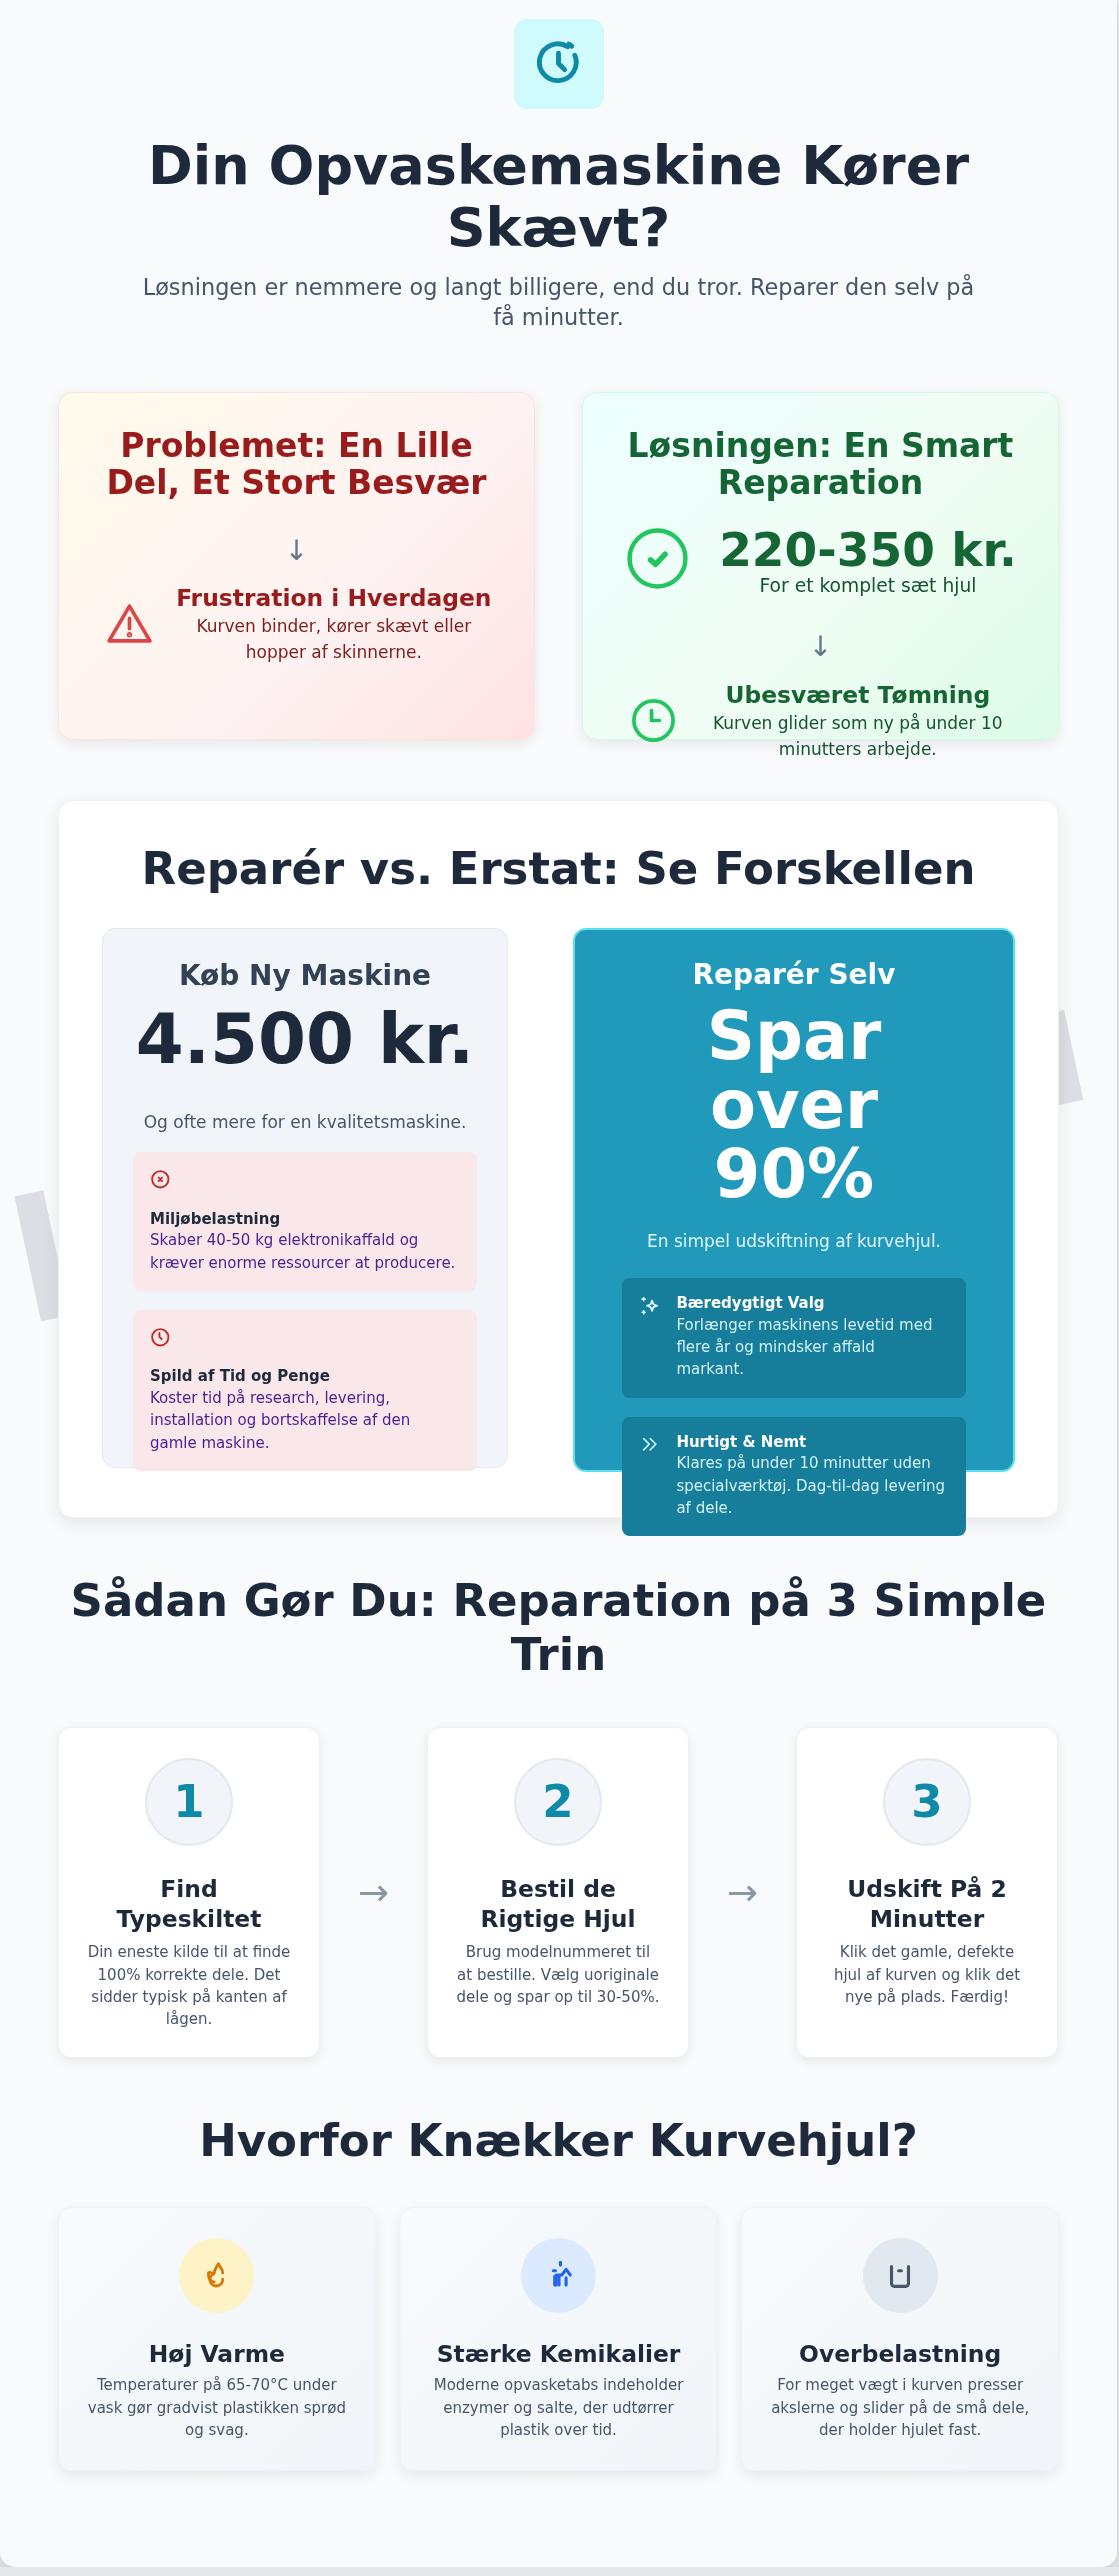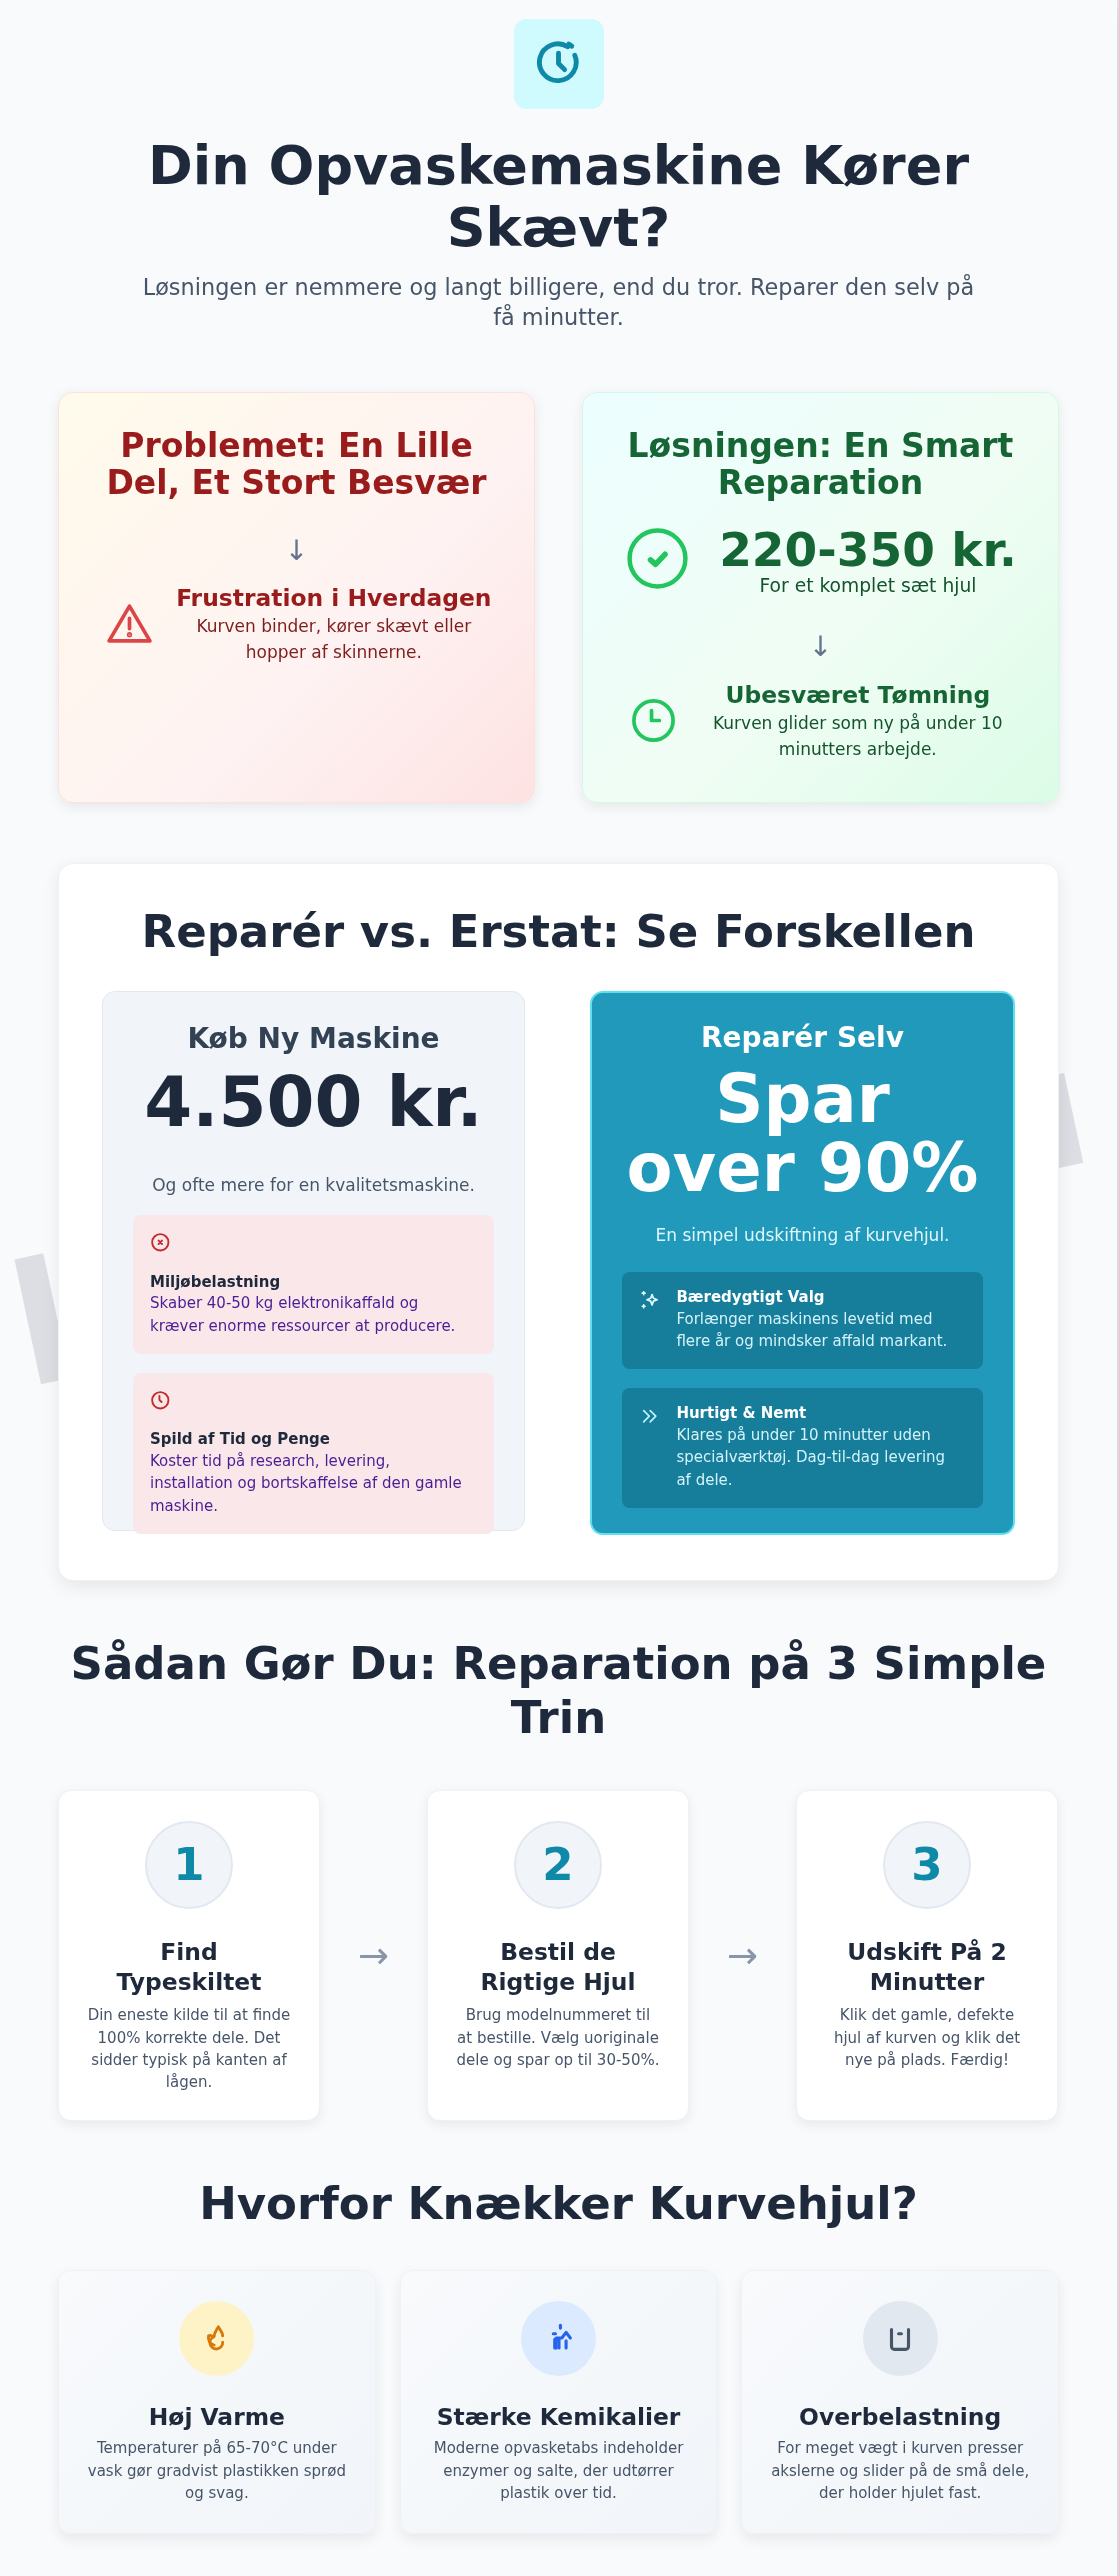--- a/index.html
+++ b/index.html
@@ -26,21 +26,21 @@
       font-size: 54px; line-height: 62px; font-weight: 700; color: #1e293b;
       padding: 0 75px;
     }
     .hero-sub {
       margin: 13px auto 0; width: 842px;
       font-size: 22.4px; line-height: 30px; color: #475569;
     }
     
     .ps-row { display: flex; gap: 47px; margin-top: 60px; }
     .ps-card {
-      flex: 1; height: 411px; border-radius: 15px;
+      flex: 1; height: 348px; border-radius: 15px;
       padding: 34px 28px 28px;
       box-shadow: 0 3.7px 13px rgba(0,0,0,0.08);
       text-align: center; position: relative;
     }
     .ps-card.problem { background: linear-gradient(135deg, #fffbeb 0%, #fef2f2 60%, #fee2e2 100%); border: 0.9px solid #fde2d8; }
     .ps-card.solution { background: linear-gradient(135deg, #ecfeff 0%, #f0fdf4 55%, #dcfce7 100%); border: 0.9px solid #d1fae5; }
     .ps-title { font-size: 33px; line-height: 37px; font-weight: 700; }
     .problem .ps-title, .problem .ps-price, .problem .ps-sub-title { color: #991b1b; }
     .solution .ps-title, .solution .ps-price, .solution .ps-sub-title { color: #166534; }
     .ps-price-row { display: flex; align-items: center; justify-content: center; gap: 32px; margin-top: 24px; }
@@ -69,21 +69,21 @@
       padding: 41px 43px 45px;
     }
     .section-title { font-size: 45px; line-height: 54px; font-weight: 700; text-align: center; color: #1e293b; }
     .compare-cols { display: flex; gap: 65px; margin-top: 32px; }
     .col-new {
       flex: 1; background: #f1f5f9; border: 0.9px solid #e2e8f0; border-radius: 13px;
       padding: 28px 30px 49px; text-align: center; height: 540px;
     }
     .col-repair {
       flex: 1; background: #2199bb; border: 2.8px solid #5fe0f0; border-radius: 13px;
-      padding: 26px 30px 34px; text-align: center; height: 544px; color: #fff;
+      padding: 26px 47px 34px; text-align: center; height: 544px; color: #fff;
     }
     .col-head { font-size: 28px; line-height: 37px; font-weight: 700; }
     .col-new .col-head { color: #334155; }
     .col-new .col-big { font-size: 69px; line-height: 80px; font-weight: 700; color: #1e293b; margin-top: 5.6px; }
     .col-repair .col-big { font-size: 67px; line-height: 69px; font-weight: 700; color: #fff; margin-top: 9.4px; }
     .col-desc { font-size: 17px; line-height: 22.4px; margin-top: 17px; }
     .col-new .col-desc { color: #475569; margin-top: 32px; }
     .col-repair .col-desc { color: #dff6fb; margin-top: 20.6px; }
     .feature {
       display: flex; text-align: left; border-radius: 7.5px;

